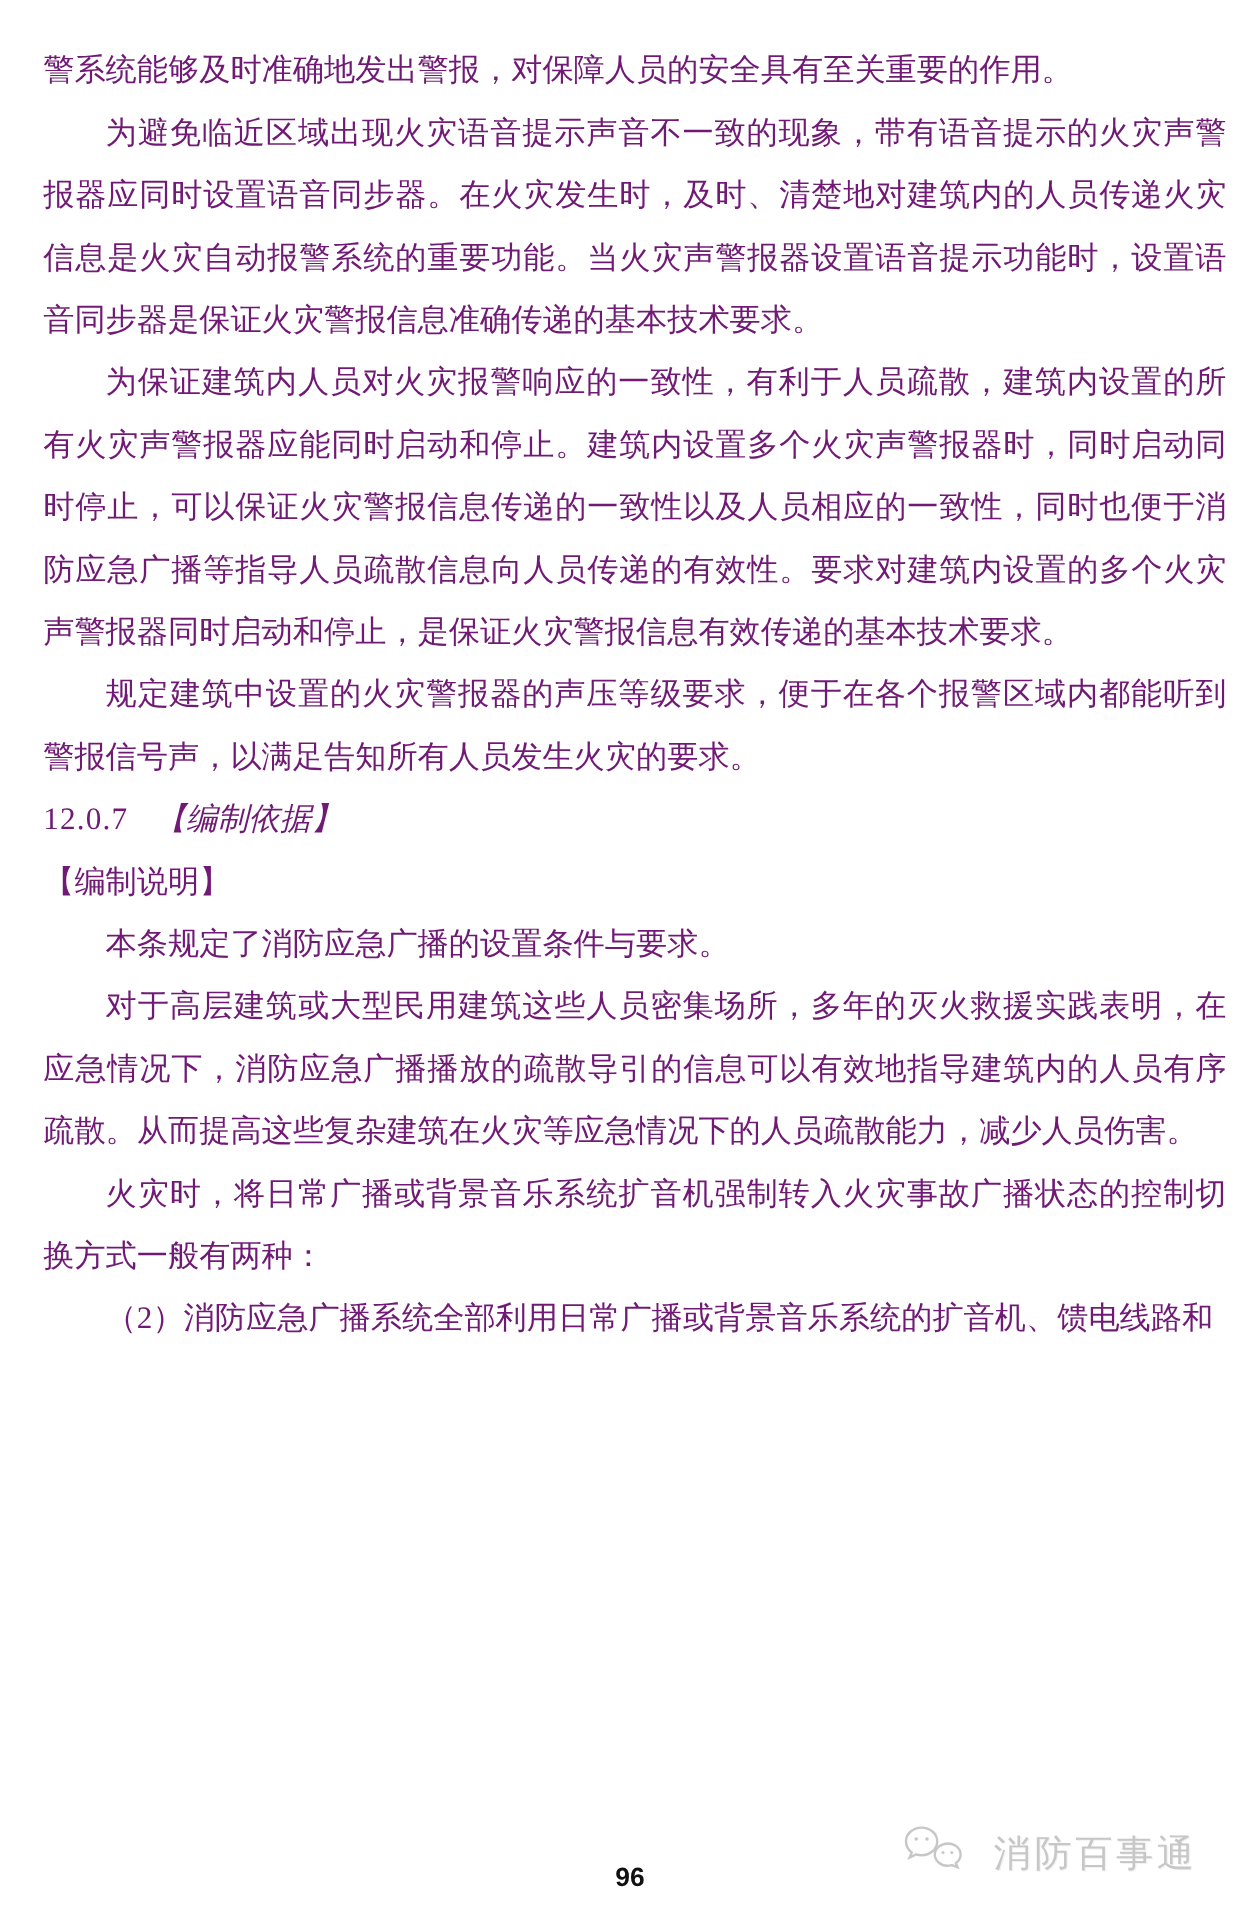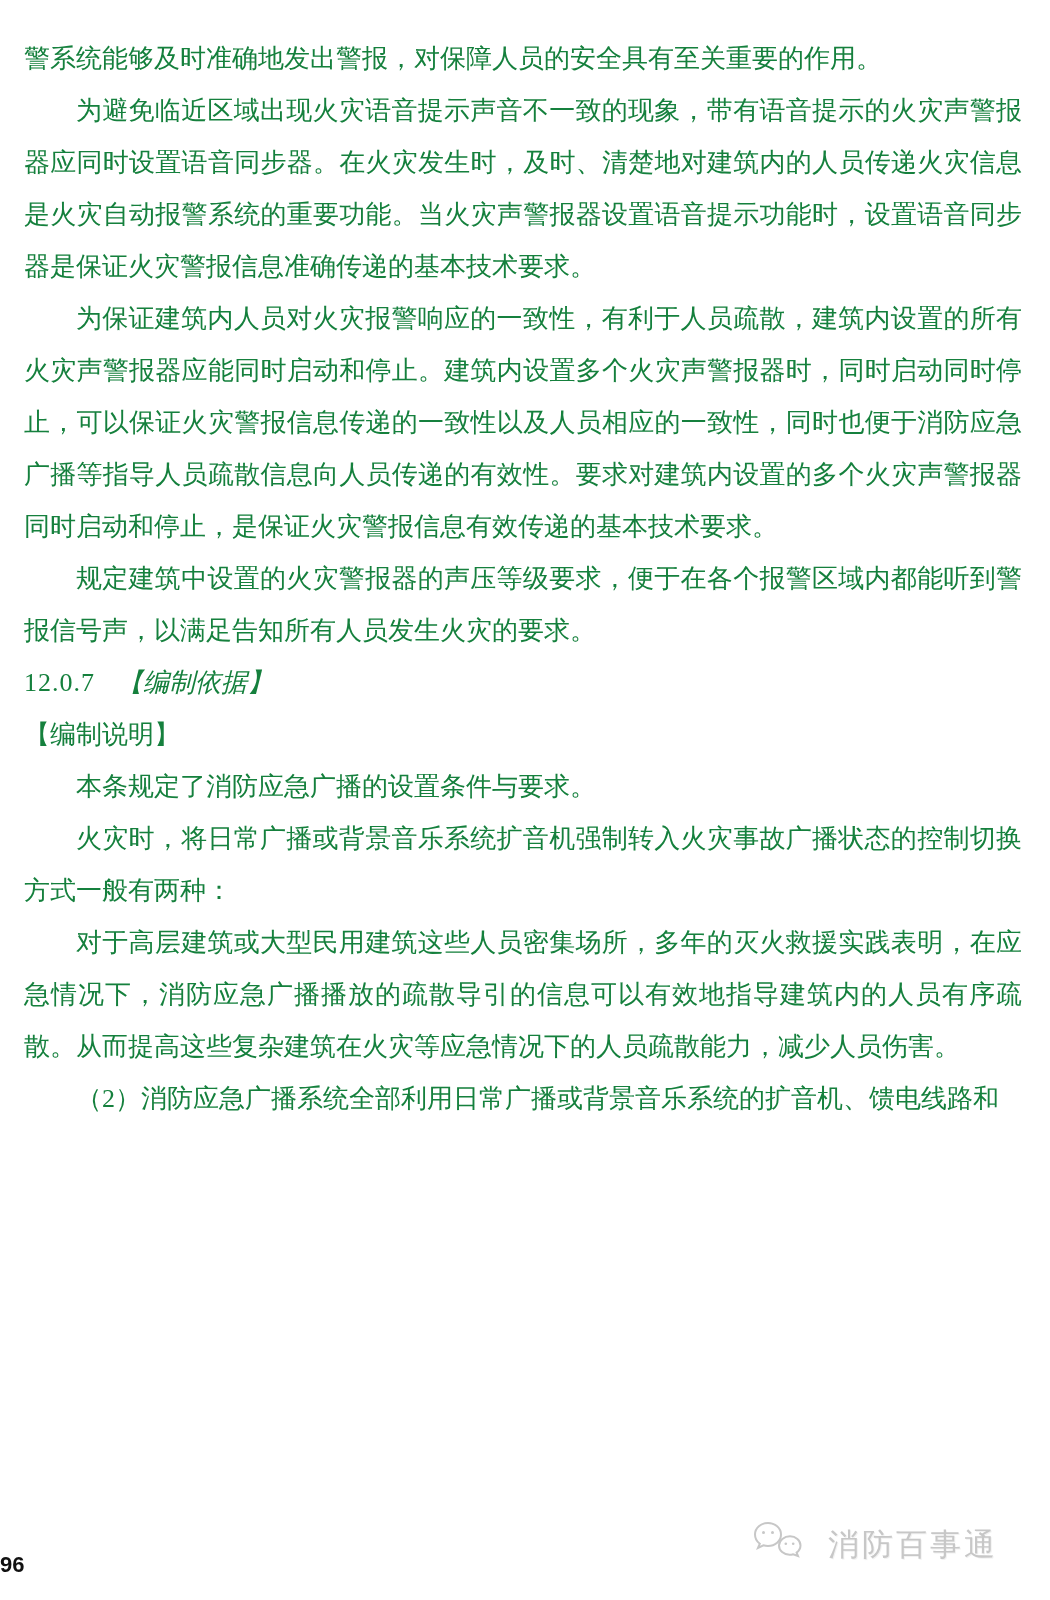--- a/index.html
+++ b/index.html
@@ -6,24 +6,24 @@
   body {
     width: 1050px;
     height: 1600px;
     background: #ffffff;
     position: relative;
     overflow: hidden;
     font-family: "Liberation Serif", "DejaVu Serif", serif;
   }
   .page-content {
     position: absolute;
-    left: 24px;
+    left: 36px;
     right: 28px;
     top: 33px;
-    color: #15803d;
+    color: #701a75;
     font-size: 26px;
     line-height: 52px;
     text-align: justify;
   }
   .page-content p { margin: 0; }
   p.para-body { text-indent: 2em; }
   p.para-cont { text-indent: 0; }
   p.heading   { text-indent: 0; }
   .clause-num { letter-spacing: 1px; }
   .clause-title { margin-left: 0.85em; font-style: italic; }
@@ -39,41 +39,42 @@
     letter-spacing: 3px;
     text-shadow: 1px 1px 0 #f2f2f2;
     user-select: none;
   }
   .wechat-icon { display: inline-block; }
   .page-number {
     position: absolute;
     top: 1552px;
     left: 0;
     width: 100%;
+    text-align: center;
     font-family: "Liberation Sans", "DejaVu Sans", sans-serif;
     font-size: 22px;
     font-weight: 700;
     color: #111111;
   }
 </style>
 </head>
 <body>
 
 <div class="page-content">
   <p class="para-cont">警系统能够及时准确地发出警报，对保障人员的安全具有至关重要的作用。</p>
   <p class="para-body">为避免临近区域出现火灾语音提示声音不一致的现象，带有语音提示的火灾声警报器应同时设置语音同步器。在火灾发生时，及时、清楚地对建筑内的人员传递火灾信息是火灾自动报警系统的重要功能。当火灾声警报器设置语音提示功能时，设置语音同步器是保证火灾警报信息准确传递的基本技术要求。</p>
   <p class="para-body">为保证建筑内人员对火灾报警响应的一致性，有利于人员疏散，建筑内设置的所有火灾声警报器应能同时启动和停止。建筑内设置多个火灾声警报器时，同时启动同时停止，可以保证火灾警报信息传递的一致性以及人员相应的一致性，同时也便于消防应急广播等指导人员疏散信息向人员传递的有效性。要求对建筑内设置的多个火灾声警报器同时启动和停止，是保证火灾警报信息有效传递的基本技术要求。</p>
   <p class="para-body">规定建筑中设置的火灾警报器的声压等级要求，便于在各个报警区域内都能听到警报信号声，以满足告知所有人员发生火灾的要求。</p>
   <p class="heading">
     <span class="clause-num">12.0.7</span><span class="clause-title">【编制依据】</span>
   </p>
   <p class="heading">【编制说明】</p>
   <p class="para-body">本条规定了消防应急广播的设置条件与要求。</p>
+  <p class="para-body">对于高层建筑或大型民用建筑这些人员密集场所，多年的灭火救援实践表明，在应急情况下，消防应急广播播放的疏散导引的信息可以有效地指导建筑内的人员有序疏散。从而提高这些复杂建筑在火灾等应急情况下的人员疏散能力，减少人员伤害。</p>
   <p class="para-body">火灾时，将日常广播或背景音乐系统扩音机强制转入火灾事故广播状态的控制切换方式一般有两种：</p>
-  <p class="para-body">对于高层建筑或大型民用建筑这些人员密集场所，多年的灭火救援实践表明，在应急情况下，消防应急广播播放的疏散导引的信息可以有效地指导建筑内的人员有序疏散。从而提高这些复杂建筑在火灾等应急情况下的人员疏散能力，减少人员伤害。</p>
   <p class="para-body">（2）消防应急广播系统全部利用日常广播或背景音乐系统的扩音机、馈电线路和</p>
 </div>
 
 <div class="footer-watermark">
   <span class="wechat-icon">
     <svg width="52" height="42" viewBox="0 0 52 42" fill="none" xmlns="http://www.w3.org/2000/svg">
       <path d="M29 14.5c0 6.6-6 11.5-13 11.5-1.6 0-3.2-.25-4.6-.7L6 28l1.8-4.3C5 21.6 3 18.3 3 14.5 3 7.9 9 3 16 3s13 4.9 13 11.5Z" stroke="#c7c7c7" stroke-width="2"></path>
       <circle cx="11.5" cy="12.5" r="1.5" fill="#c7c7c7"></circle>
       <circle cx="20.5" cy="12.5" r="1.5" fill="#c7c7c7"></circle>
       <path d="M27 25.5c0 5.2 4.8 9.3 10.5 9.3 1.3 0 2.6-.2 3.7-.55L46 36l-1.4-3.4c2.2-1.7 3.9-4.3 3.9-7.1 0-5.2-4.8-9.3-10.5-9.3S27 20.3 27 25.5Z" stroke="#c7c7c7" stroke-width="2"></path>

